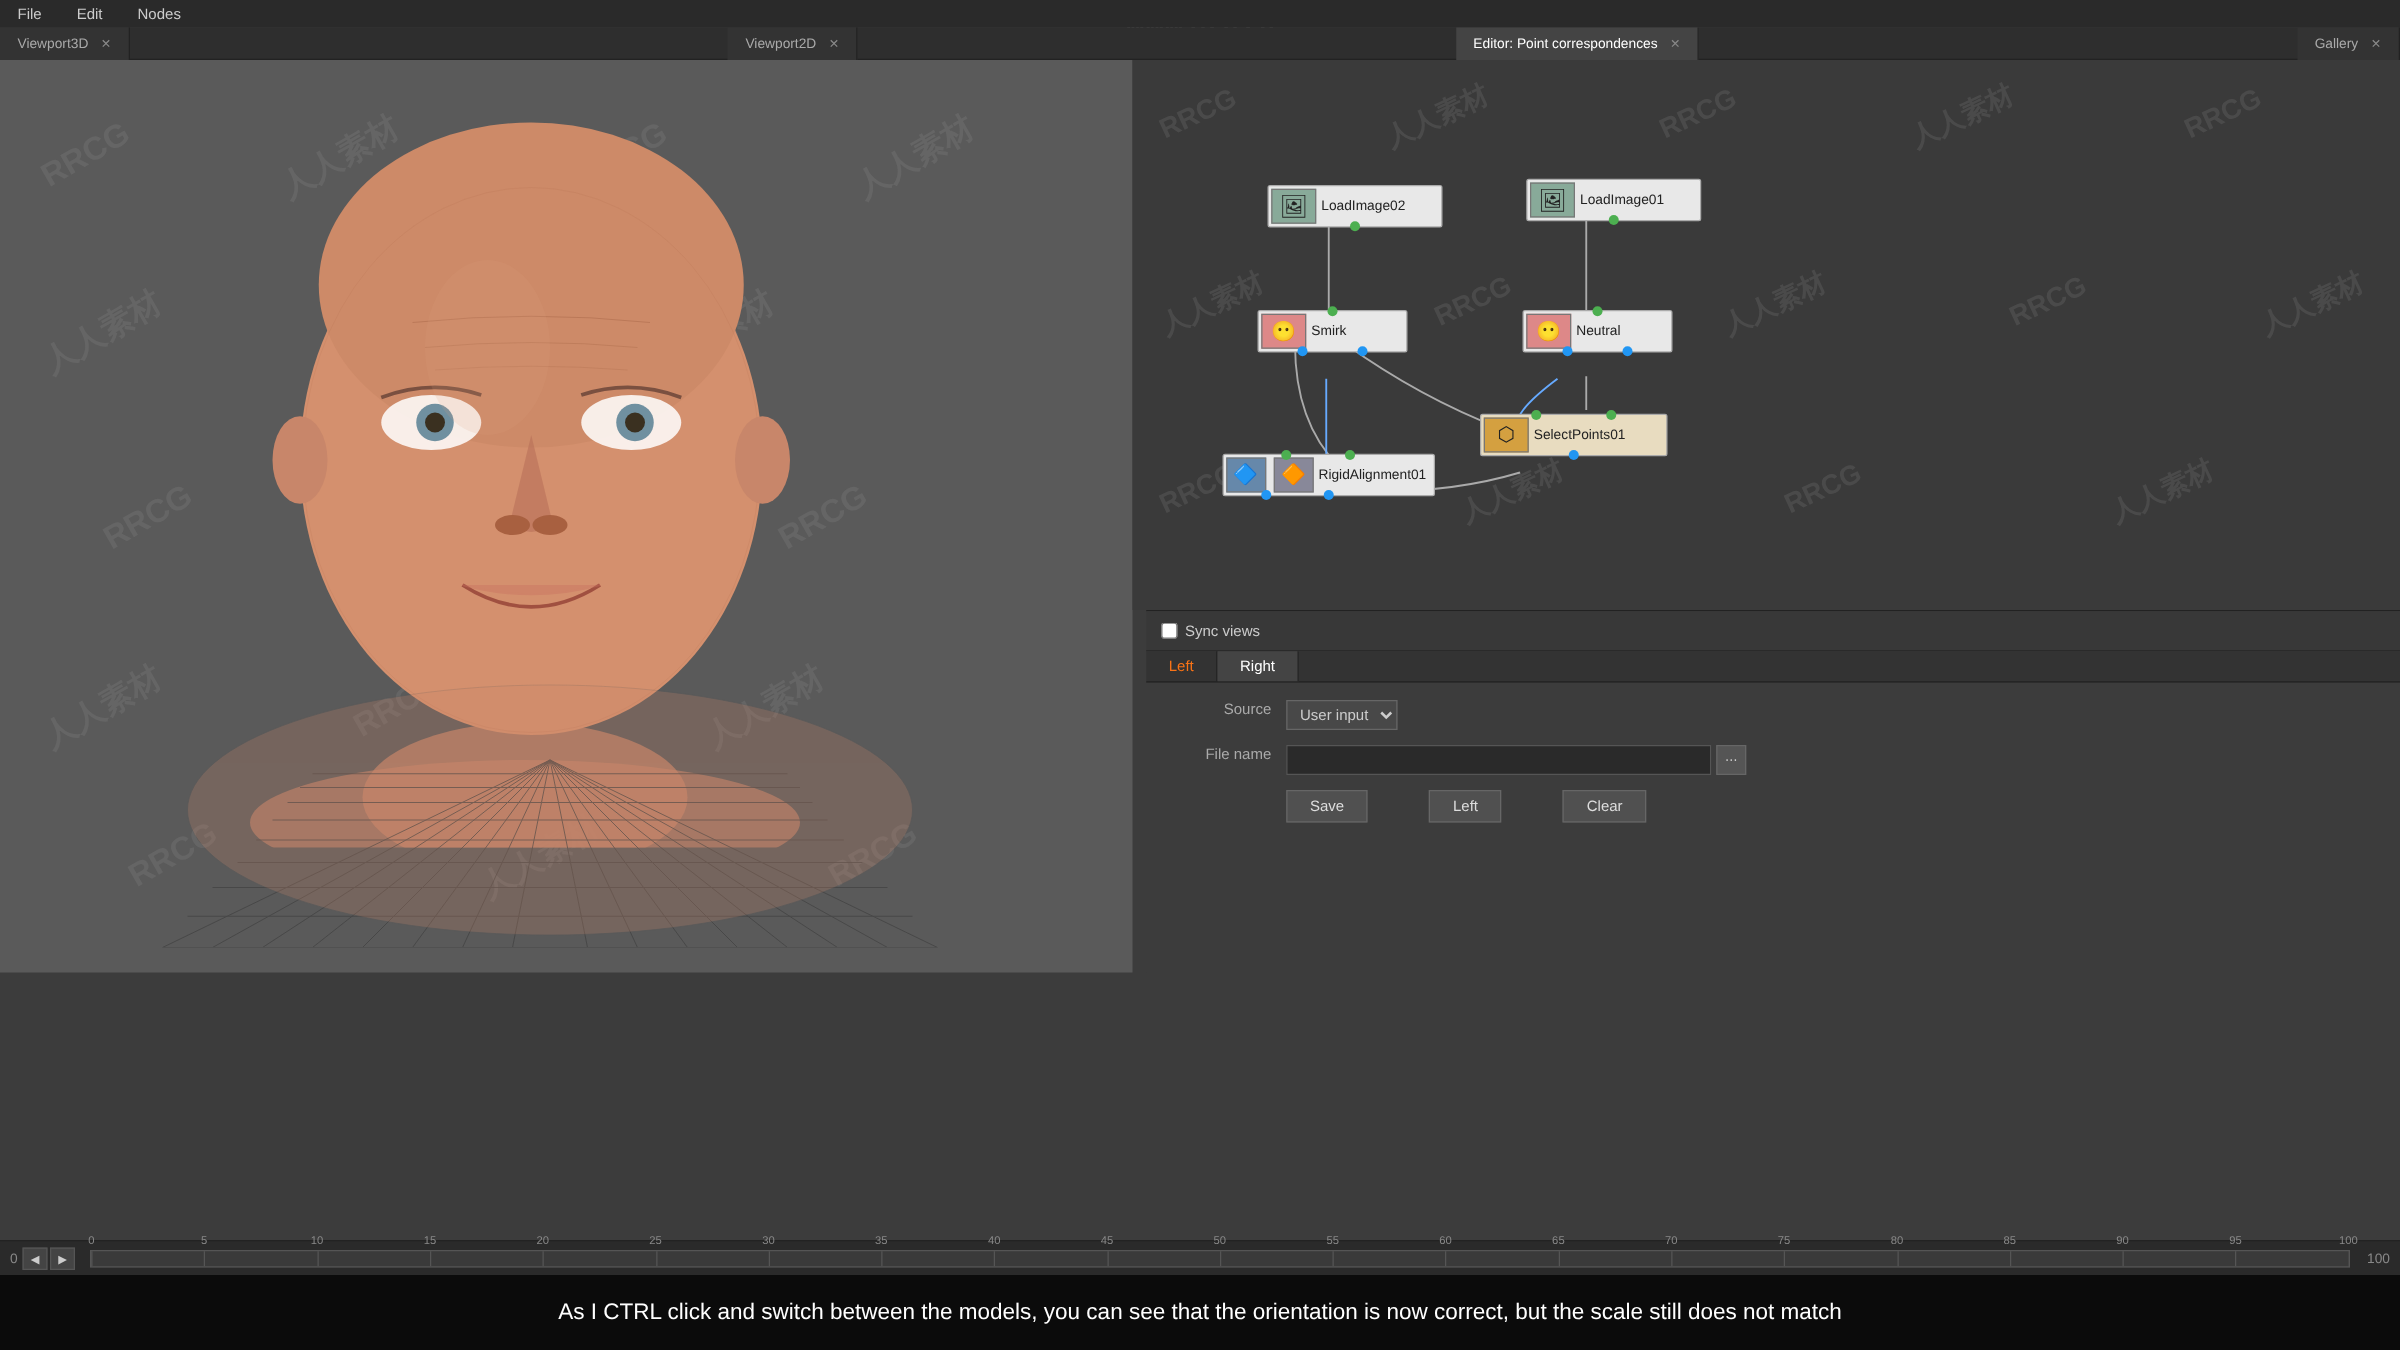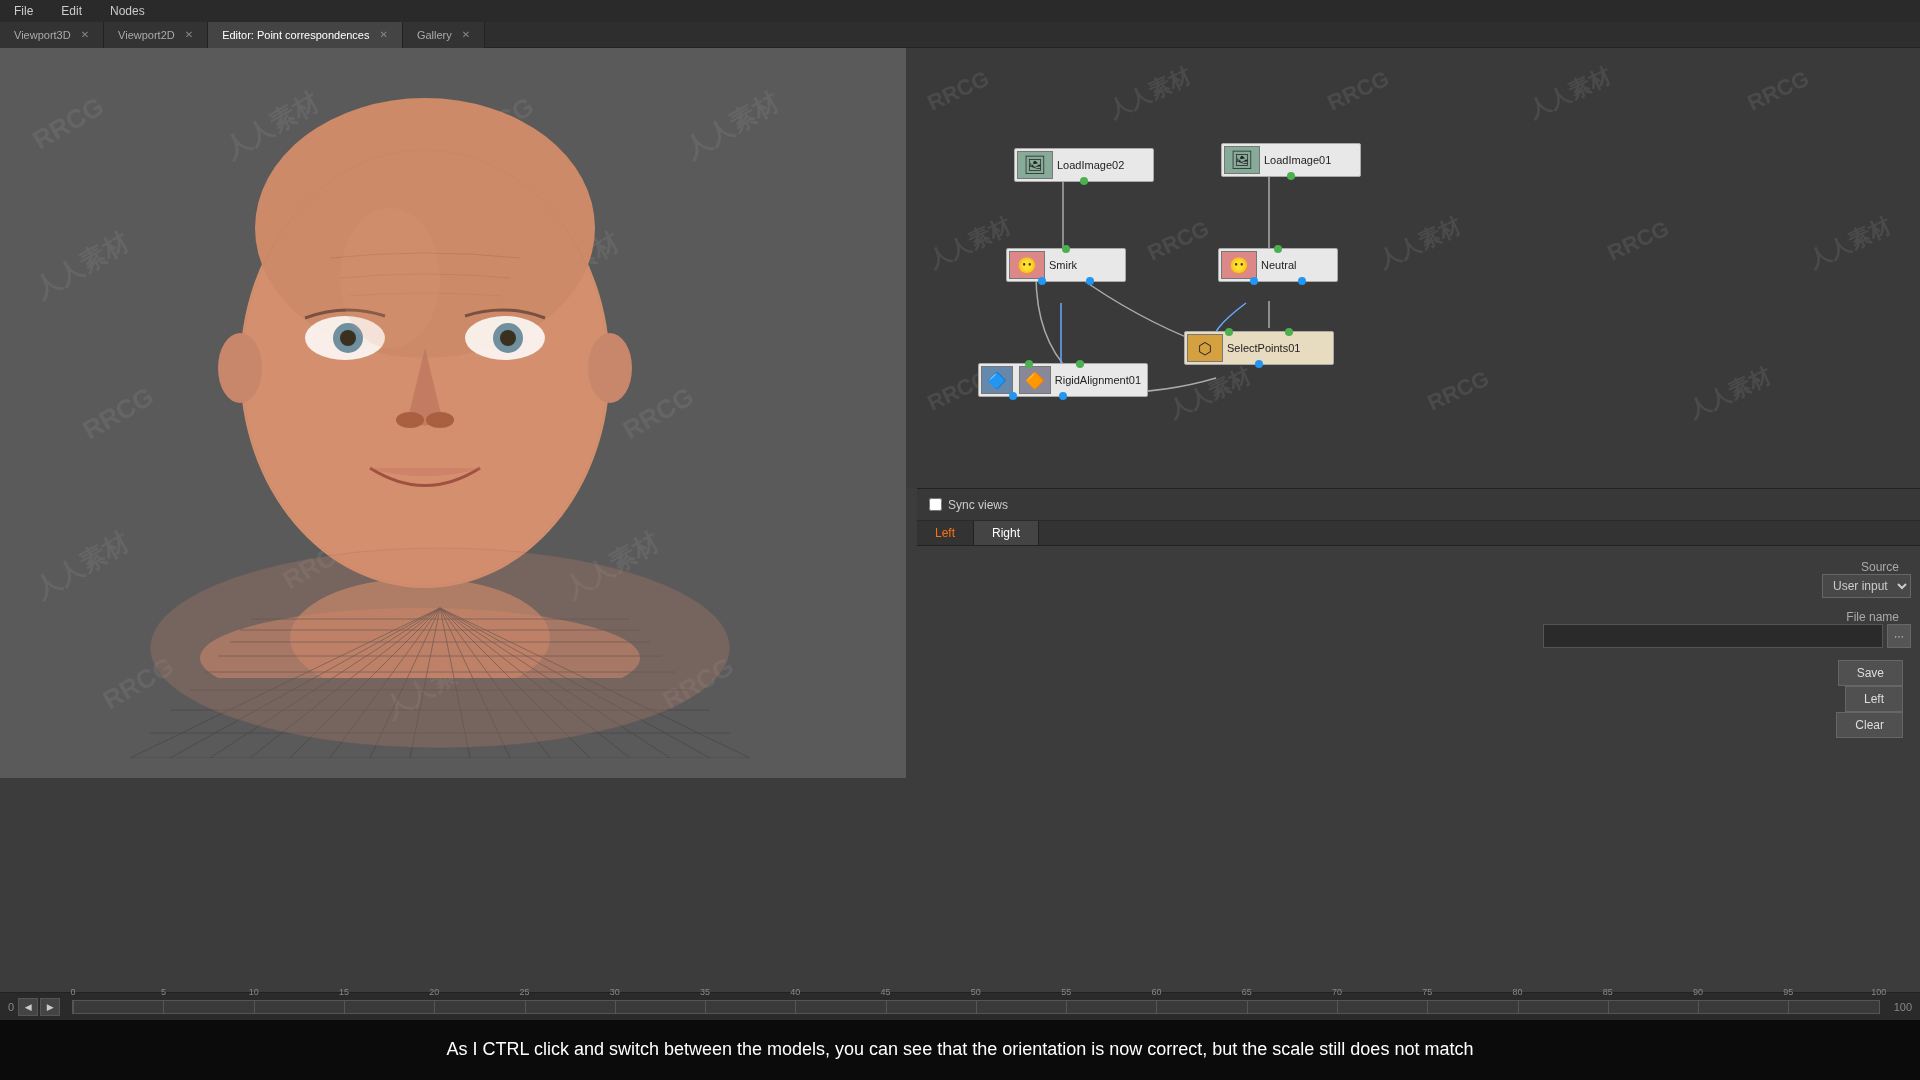--- a/index.html
+++ b/index.html
@@ -36,20 +36,21 @@
     
     #tab-bar {
       position: absolute;
       top: 22px; left: 0; right: 0;
       height: 26px;
       background: #2e2e2e;
       display: flex;
       align-items: center;
       z-index: 100;
       border-bottom: 1px solid #222;
+      justify-content: space-between;
     }
     .tab {
       height: 26px;
       padding: 0 14px;
       display: flex;
       align-items: center;
       gap: 6px;
       font-size: 11px;
       color: #aaa;
       cursor: pointer;
@@ -127,23 +128,22 @@
       background: #444;
       color: #fff;
     }
 
     
     #form-area {
       padding: 14px 20px;
     }
     .form-row {
       display: flex;
-      align-items: flex-end;
+      align-items: flex-start;
       margin-bottom: 12px;
-      flex-direction: column;
     }
     .form-label {
       width: 80px;
       color: #aaa;
       font-size: 12px;
       text-align: right;
       margin-right: 12px;
     }
     .form-input {
       background: #2a2a2a;
@@ -577,21 +577,21 @@
         <option>User input</option>
       </select>
     </div>
     <div class="form-row">
       <span class="form-label">File name</span>
       <div id="file-input-wrapper">
         <input type="text" class="form-input" value="" style="">
         <div class="file-browse-btn">⋯</div>
       </div>
     </div>
-    <div class="form-row" style="margin-left:92px;">
+    <div class="form-row" style="margin-left:92px;gap:41px;">
       <button class="btn">Save</button>
       <button class="btn">Left</button>
       <button class="btn">Clear</button>
     </div>
   </div>
 </div>
 
 <div id="timeline-bar">
   <span style="font-size:11px;color:#888;margin-right:4px;">0</span>
   <div class="tl-btn">◀</div>

